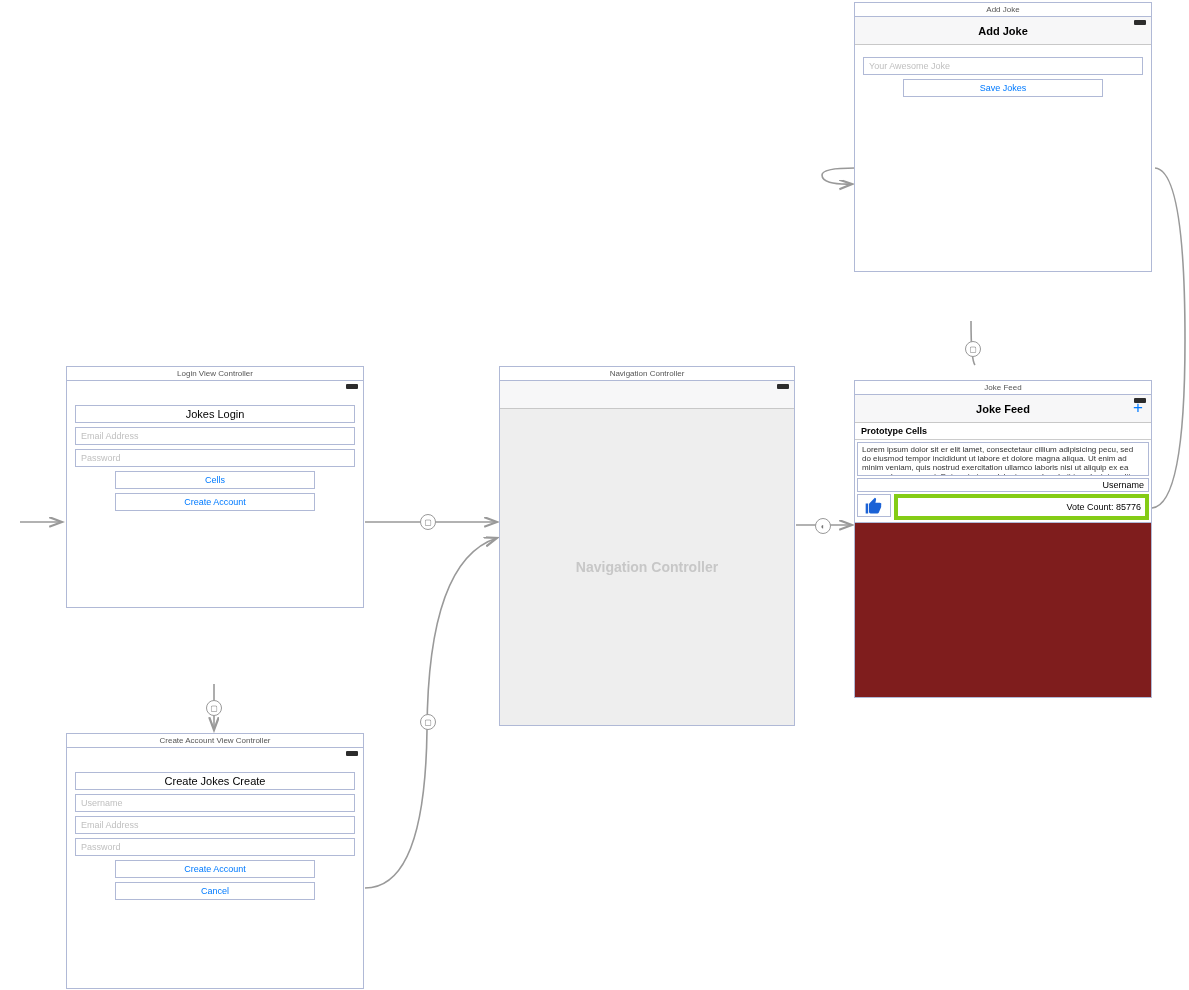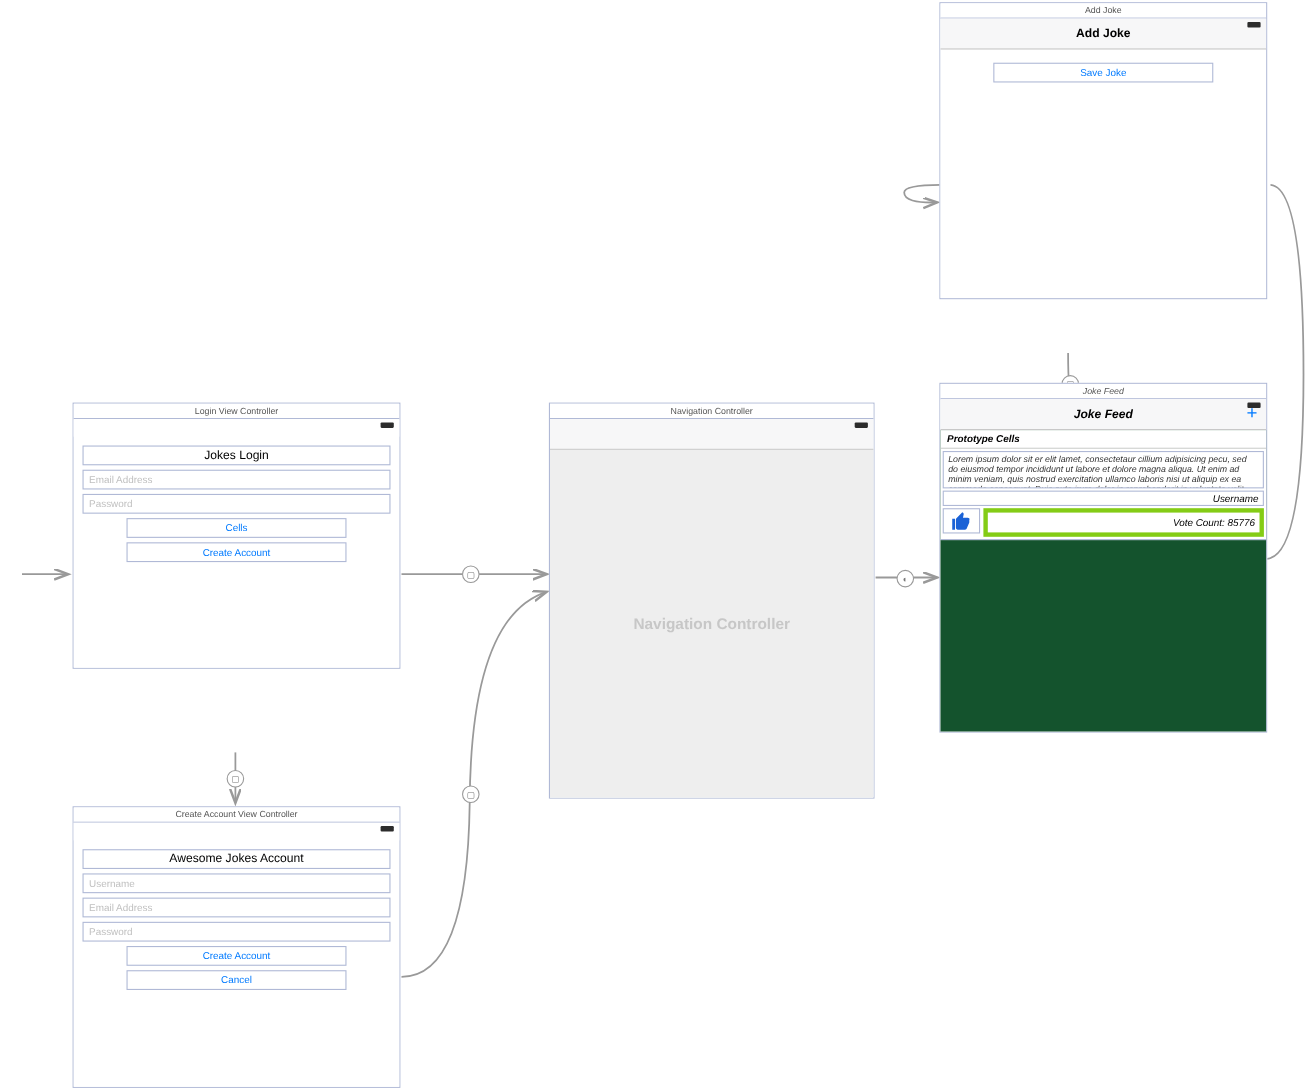--- a/index.html
+++ b/index.html
@@ -83,21 +83,21 @@
       display: flex;
       align-items: center;
       justify-content: center;
       font-size: 14px;
       font-weight: 600;
       color: #c7c7c7;
     }
     .grey-body {
       position: absolute;
       left: 0; right: 0; top: 28px; bottom: 0;
-      background: #14532d;
+      background: #7f1d1d;
     }
     .proto-header {
       background: #fff;
       font-size: 9px;
       font-weight: 600;
       padding: 3px 6px;
       border-bottom: 1px solid #ccc;
     }
     .cell {
       background: #fff;
@@ -216,41 +216,41 @@
   </div>
 </div>
 
 <div class="scene" style="left:66px; top:733px; width:298px; height:256px;">
   <div class="scene-title-bar">Create Account View Controller</div>
   <div class="scene-body">
     <div class="nav-bar" style="height:16px; background:#fff; border-bottom:none;">
       <div class="mini-battery"></div>
     </div>
     <div class="content-area">
-      <div class="header-label">Awesome Jokes Account</div>
+      <div class="header-label">Create Jokes Create</div>
       <div class="text-field">Username</div>
       <div class="text-field">Email Address</div>
       <div class="text-field">Password</div>
       <div class="btn">Create Account</div>
       <div class="btn">Cancel</div>
     </div>
   </div>
 </div>
 
 <div class="scene" style="left:499px; top:366px; width:296px; height:360px;">
   <div class="scene-title-bar">Navigation Controller</div>
   <div class="scene-body">
     <div class="nav-bar">
       <div class="mini-battery"></div>
     </div>
     <div class="nav-placeholder">Navigation Controller</div>
   </div>
 </div>
 
-<div class="scene" style="left:854px; top:348px; width:298px; height:318px;font-style:italic;">
+<div class="scene" style="left:854px; top:380px; width:298px; height:318px;">
   <div class="scene-title-bar">Joke Feed</div>
   <div class="scene-body">
     <div class="nav-bar">
       <div class="mini-battery"></div>
       <span>Joke Feed</span>
       <span class="plus-btn">+</span>
     </div>
     <div class="grey-body">
       <div class="proto-header">Prototype Cells</div>
       <div class="cell">
@@ -270,16 +270,17 @@
 </div>
 
 <div class="scene" style="left:854px; top:2px; width:298px; height:270px;">
   <div class="scene-title-bar">Add Joke</div>
   <div class="scene-body">
     <div class="nav-bar">
       <div class="mini-battery"></div>
       <span>Add Joke</span>
     </div>
     <div class="content-area" style="padding-top:12px;">
-      <div class="btn">Save Joke</div>
+      <div class="text-field">Your Awesome Joke</div>
+      <div class="btn">Save Jokes</div>
     </div>
   </div>
 </div>
 
 </body></html>

